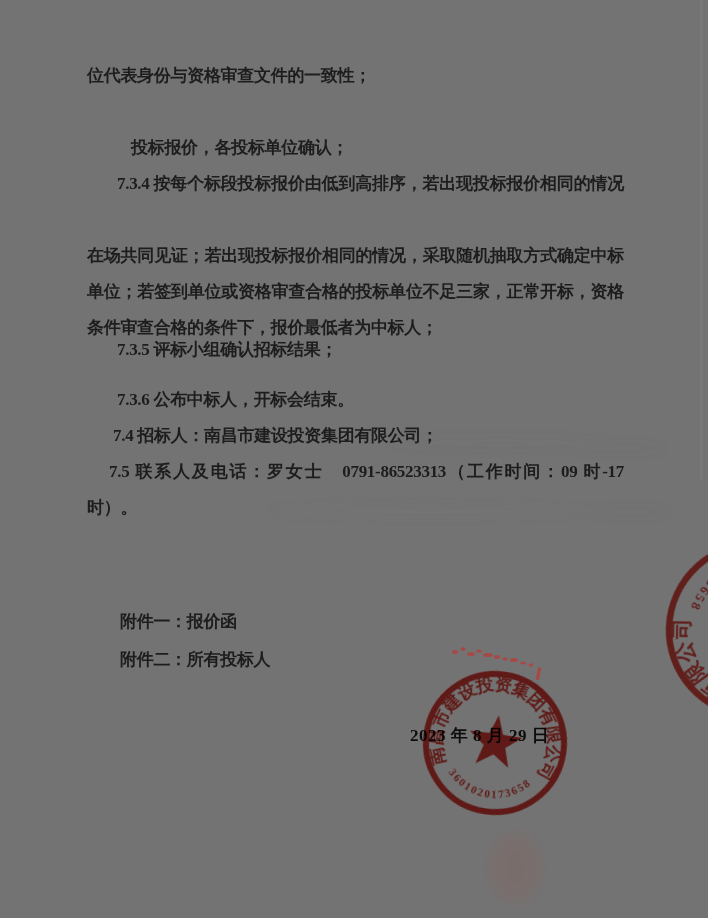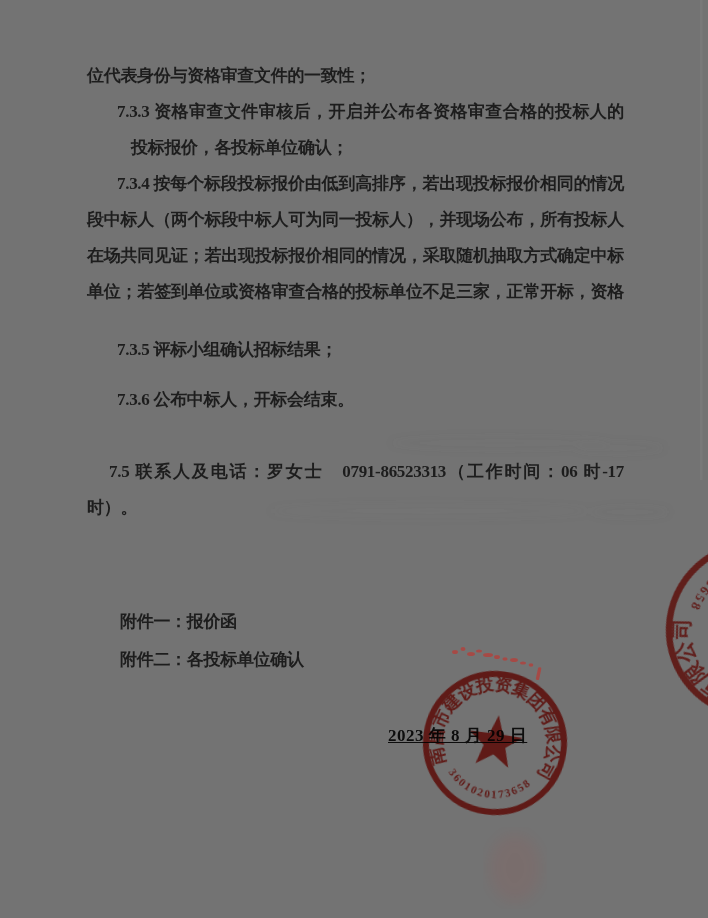--- a/index.html
+++ b/index.html
@@ -26,51 +26,50 @@
     text-align:justify;
     text-align-last:justify;
     text-justify:inter-character;
   }
   .doc-line.bold{font-weight:700;}
   #artifacts{position:absolute;left:0;top:0;z-index:2;pointer-events:none;}
   .seal-svg{position:absolute;z-index:4;mix-blend-mode:multiply;pointer-events:none;}
   #right-seal{z-index:3;}
   #date-stamp{
     position:absolute;
-    left:388px;top:724px;
+    left:410px;top:724px;
     z-index:5;
     font-size:17px;
     font-weight:600;
     letter-spacing:0.5px;
     color:#1c1c1c;
     mix-blend-mode:multiply;
     white-space:pre;
-    text-decoration:underline;
   }
   .seal-text{font-family:"Liberation Serif","DejaVu Serif",serif;font-weight:bold;}
 </style>
 </head>
 <body>
 
 <div id="page">
 
   <div id="text-layer">
       <div class="doc-line" style="top: 58px; left: 87px;">位代表身份与资格审查文件的一致性；</div>
-      <div class="doc-line justify" style="top: 94px; left: 117px; width: 507px;">7.3.3 资格审查文件审核后，开启并公布各资格审查合格的投标人的</div>
       <div class="doc-line" style="top: 130px; left: 87px; margin-left: 44px;">投标报价，各投标单位确认；</div>
       <div class="doc-line justify" style="top: 166px; left: 117px; width: 507px;">7.3.4 按每个标段投标报价由低到高排序，若出现投标报价相同的情况</div>
-      <div class="doc-line justify" style="top: 202px; left: 87px; width: 537px;">段中标人（两个标段中标人可为同一投标人），并现场公布，所有投标人</div>
       <div class="doc-line justify" style="top: 274px; left: 87px; width: 537px;">单位；若签到单位或资格审查合格的投标单位不足三家，正常开标，资格</div>
       <div class="doc-line justify" style="top: 238px; left: 87px; width: 537px;">在场共同见证；若出现投标报价相同的情况，采取随机抽取方式确定中标</div>
+      <div class="doc-line" style="top: 310px; left: 87px;">条件审查合格的条件下，报价最低者为中标人；</div>
       <div class="doc-line" style="top: 332px; left: 117px;">7.3.5 评标小组确认招标结果；</div>
       <div class="doc-line" style="top: 382px; left: 117px;">7.3.6 公布中标人，开标会结束。</div>
-      <div class="doc-line justify" style="top: 454px; left: 109px; width: 515px;">7.5 联系人及电话：罗女士　0791-86523313（工作时间：06 时-17</div>
+      <div class="doc-line" style="top: 418px; left: 113px;">7.4 招标人：南昌市建设投资集团有限公司；</div>
+      <div class="doc-line justify" style="top: 454px; left: 109px; width: 515px;">7.5 联系人及电话：罗女士　0791-86523313（工作时间：09 时-17</div>
       <div class="doc-line" style="top: 490px; left: 87px;">时）。</div>
       <div class="doc-line bold" style="top: 604px; left: 120px;">附件一：报价函</div>
-      <div class="doc-line bold" style="top: 642px; left: 120px;">附件二：各投标单位确认</div>
+      <div class="doc-line bold" style="top: 642px; left: 120px;">附件二：所有投标人</div>
     </div>
 
   <svg id="artifacts" width="708" height="918" viewBox="0 0 708 918">
     <defs>
       <filter id="soft1">
           <feGaussianBlur stdDeviation="0.7"></feGaussianBlur>
         </filter>
       <filter id="soft4">
           <feGaussianBlur stdDeviation="4"></feGaussianBlur>
         </filter>

